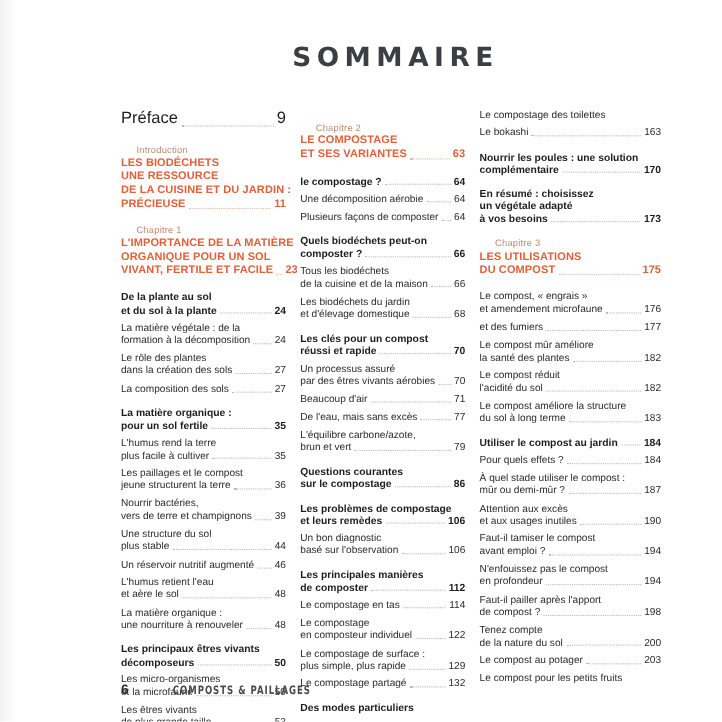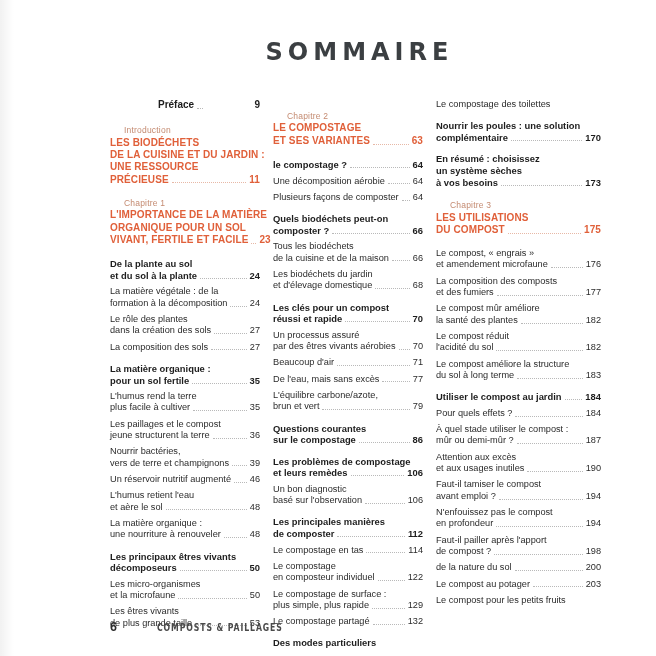--- a/index.html
+++ b/index.html
@@ -128,24 +128,23 @@
     letter-spacing: 0.1px;
   }
   .lvl-chapter .dots {
     border-bottom-color: #e7b8a6;
   }
   .lvl-chapter { margin-top: 10px; margin-bottom: 12px; }
 
   
   .lvl-preface .txt,
   .lvl-preface .pg {
-    font-size: 10px;
-    font-weight: bold;
+    font-size: 15px;
+    font-weight: normal;
     color: #1d1d1d;
-    margin-left: 48px;
   }
   .lvl-preface { margin-bottom: 14px; }
 
   
   .footer {
     position: absolute;
     left: 110px;
     bottom: 22px;
     display: flex;
     align-items: baseline;
@@ -183,24 +182,24 @@
             <span class="dots"></span>
             <span class="pg">9</span>
           </div>
         </div>
         <div class="entry lvl-chapter">
           <div class="kicker">Introduction</div>
           <div class="line">
             <span class="txt">LES BIODÉCHETS</span>
           </div>
           <div class="line">
+            <span class="txt">UNE RESSOURCE</span>
+          </div>
+          <div class="line">
             <span class="txt">DE LA CUISINE ET DU JARDIN :</span>
-          </div>
-          <div class="line">
-            <span class="txt">UNE RESSOURCE</span>
           </div>
           <div class="line">
             <span class="txt">PRÉCIEUSE</span>
             <span class="dots"></span>
             <span class="pg">11</span>
           </div>
         </div>
         <div class="entry lvl-chapter">
           <div class="kicker">Chapitre 1</div>
           <div class="line">
@@ -283,20 +282,30 @@
           </div>
         </div>
         <div class="entry lvl-sub">
           <div class="line">
             <span class="txt">Nourrir bactéries,</span>
           </div>
           <div class="line">
             <span class="txt">vers de terre et champignons</span>
             <span class="dots"></span>
             <span class="pg">39</span>
+          </div>
+        </div>
+        <div class="entry lvl-sub">
+          <div class="line">
+            <span class="txt">Une structure du sol</span>
+          </div>
+          <div class="line">
+            <span class="txt">plus stable</span>
+            <span class="dots"></span>
+            <span class="pg">44</span>
           </div>
         </div>
         <div class="entry lvl-sub">
           <div class="line">
             <span class="txt">Un réservoir nutritif augmenté</span>
             <span class="dots"></span>
             <span class="pg">46</span>
           </div>
         </div>
         <div class="entry lvl-sub">
@@ -536,36 +545,43 @@
             <span class="txt">Des modes particuliers</span>
           </div>
         </div>
       </div>
     <div class="col col-wide">
         <div class="entry lvl-sub">
           <div class="line">
             <span class="txt">Le compostage des toilettes</span>
           </div>
         </div>
+        <div class="entry lvl-sub">
+          <div class="line">
+            <span class="txt">Le bokashi</span>
+            <span class="dots"></span>
+            <span class="pg">163</span>
+          </div>
+        </div>
         <div class="entry lvl-section">
           <div class="line">
             <span class="txt">Nourrir les poules : une solution</span>
           </div>
           <div class="line">
             <span class="txt">complémentaire</span>
             <span class="dots"></span>
             <span class="pg">170</span>
           </div>
         </div>
         <div class="entry lvl-section">
           <div class="line">
             <span class="txt">En résumé : choisissez</span>
           </div>
           <div class="line">
-            <span class="txt">un système sèches</span>
+            <span class="txt">un végétale adapté</span>
           </div>
           <div class="line">
             <span class="txt">à vos besoins</span>
             <span class="dots"></span>
             <span class="pg">173</span>
           </div>
         </div>
         <div class="entry lvl-chapter">
           <div class="kicker">Chapitre 3</div>
           <div class="line">
@@ -582,23 +598,20 @@
             <span class="txt">Le compost, « engrais »</span>
           </div>
           <div class="line">
             <span class="txt">et amendement microfaune</span>
             <span class="dots"></span>
             <span class="pg">176</span>
           </div>
         </div>
         <div class="entry lvl-sub">
           <div class="line">
-            <span class="txt">La composition des composts</span>
-          </div>
-          <div class="line">
             <span class="txt">et des fumiers</span>
             <span class="dots"></span>
             <span class="pg">177</span>
           </div>
         </div>
         <div class="entry lvl-sub">
           <div class="line">
             <span class="txt">Le compost mûr améliore</span>
           </div>
           <div class="line">
@@ -685,20 +698,23 @@
           <div class="line">
             <span class="txt">Faut-il pailler après l'apport</span>
           </div>
           <div class="line">
             <span class="txt">de compost ?</span>
             <span class="dots"></span>
             <span class="pg">198</span>
           </div>
         </div>
         <div class="entry lvl-sub">
+          <div class="line">
+            <span class="txt">Tenez compte</span>
+          </div>
           <div class="line">
             <span class="txt">de la nature du sol</span>
             <span class="dots"></span>
             <span class="pg">200</span>
           </div>
         </div>
         <div class="entry lvl-sub">
           <div class="line">
             <span class="txt">Le compost au potager</span>
             <span class="dots"></span>

